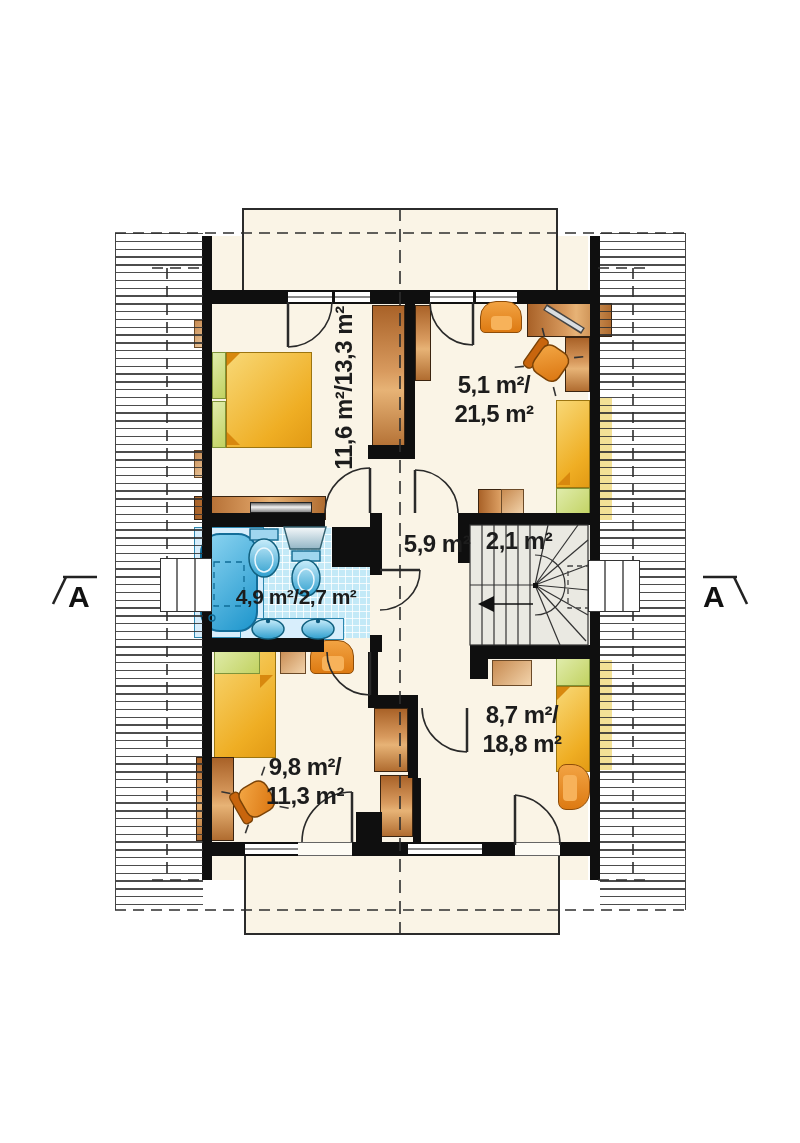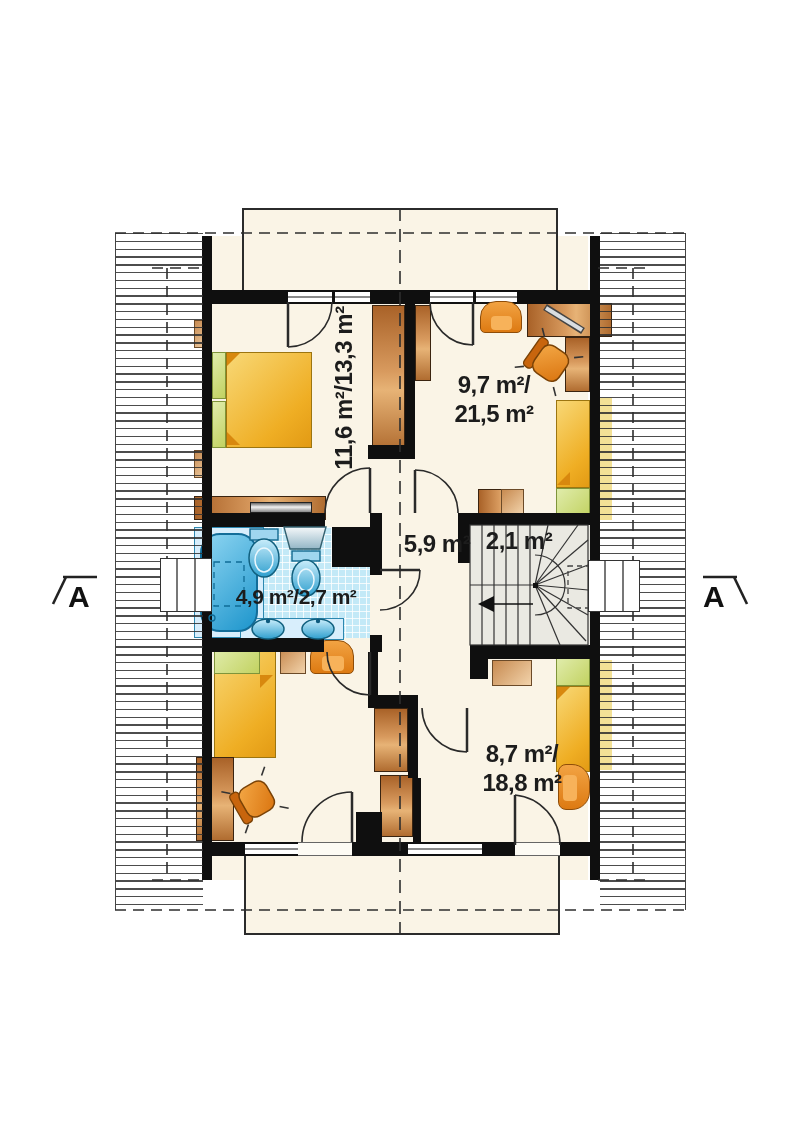--- a/index.html
+++ b/index.html
@@ -273,27 +273,31 @@
       <path d="M703 577 H737"></path>
         <path d="M734 577 L747 604"></path>
     </g>
   </svg>
 
   <div class="abs win" style="left:160px;top:558px;width:52px;height:54px;"></div>
   <div class="abs win" style="left:588px;top:560px;width:52px;height:52px;"></div>
 
   <div class="lbl lbl-rot" style="left:343px;top:388px;">11,6 m²/13,3 m²</div>
   <div class="lbl" style="left:494px;top:399px;">
-    <span>9,7 m²/</span><br>
+    <span>5,1 m²/</span><br>
     <span>21,5 m²</span>
   </div>
   <div class="lbl" style="left:437px;top:543px;">5,9 m²</div>
   <div class="lbl" style="left:519px;top:540px;">2,1 m²</div>
   <div class="lbl" style="left:296px;top:596px;font-size:21px;">4,9 m²/2,7 m²</div>
-  <div class="lbl" style="left:522px;top:729px;margin-top:39px;">
+  <div class="lbl" style="left:305px;top:781px;">
+    <span>9,8 m²/</span><br>
+    <span>11,3 m²</span>
+  </div>
+  <div class="lbl" style="left:522px;top:729px;">
     <span>8,7 m²/</span><br>
     <span>18,8 m²</span>
   </div>
 
   <div class="marker" style="left:68px;top:580px;">A</div>
   <div class="marker" style="left:703px;top:580px;">A</div>
 
 </div>
 
 </body></html>

